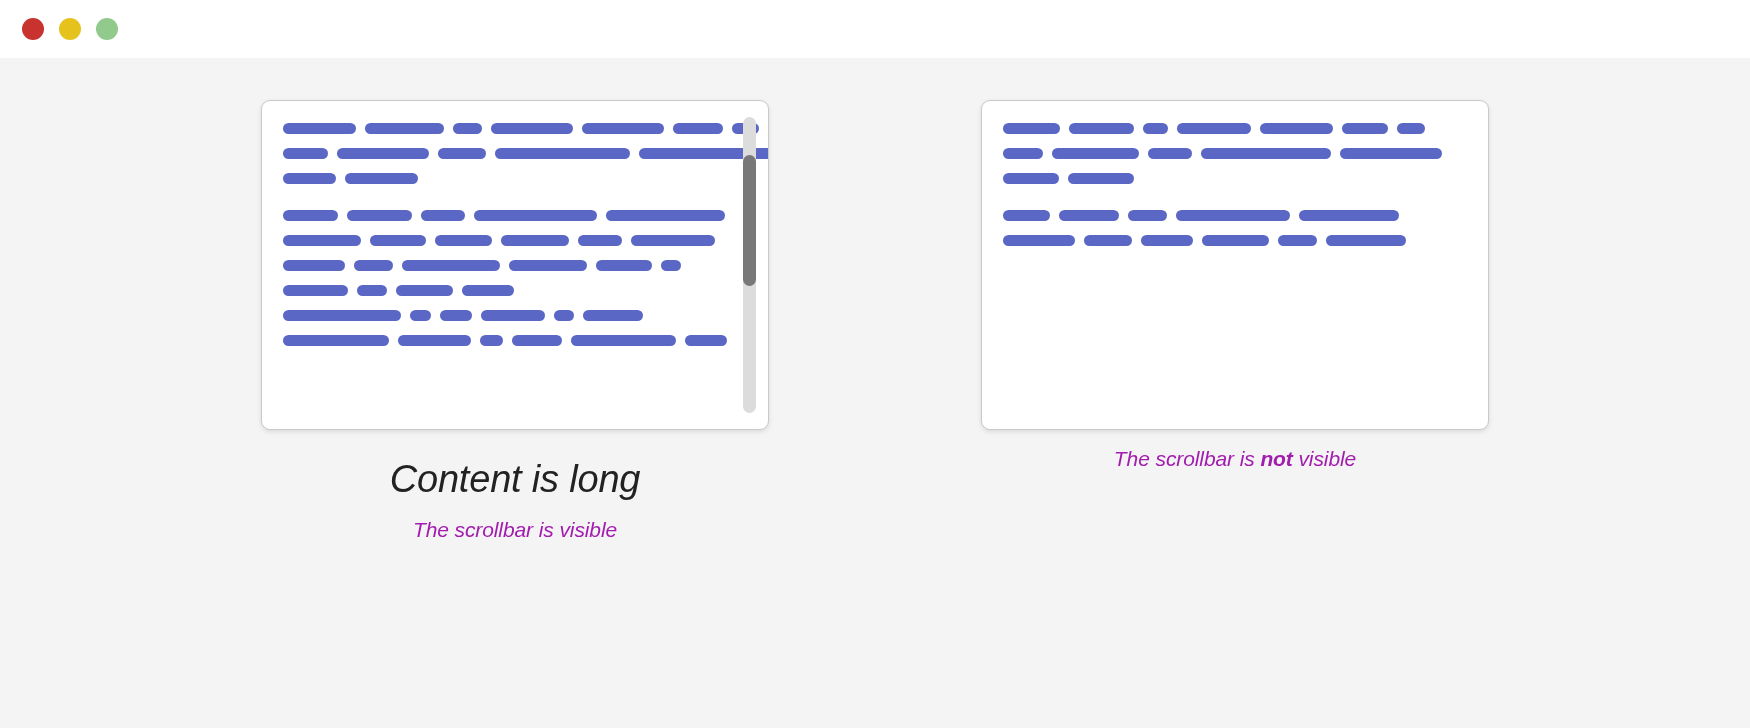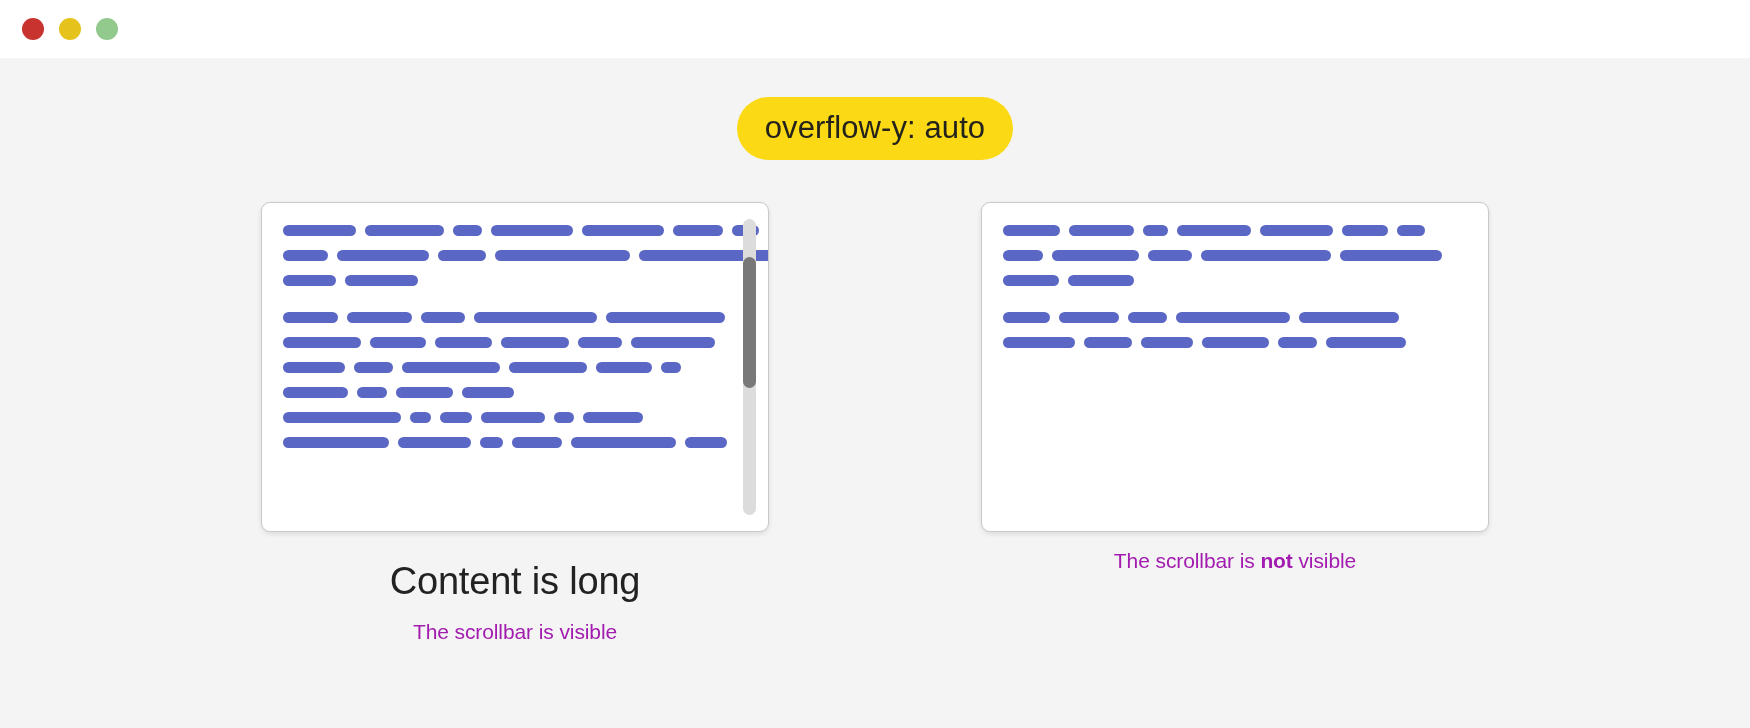--- a/index.html
+++ b/index.html
@@ -77,20 +77,21 @@
     display: flex;
     justify-content: center;
     gap: 210px;
     margin-top: 42px;
   }
   .column {
     width: 510px;
     display: flex;
     flex-direction: column;
     align-items: center;
+    font-style: italic;
   }
 
   
   .card {
     position: relative;
     width: 508px;
     height: 330px;
     background: #ffffff;
     border: 1px solid #c9c9c9;
     border-radius: 9px;
@@ -171,23 +172,20 @@
   <div class="titlebar" style="background: rgb(255, 255, 255);">
     <div class="traffic-lights">
       <span class="light red" style="background: rgb(200, 50, 47);"></span>
       <span class="light yellow" style="background: rgb(230, 195, 28);"></span>
       <span class="light green" style="background: rgb(146, 201, 140);"></span>
     </div>
   </div>
 
   <div class="content">
 
-    <div class="badge-row">
-      <div class="badge" style="background: rgb(251, 217, 20); color: rgb(36, 34, 28);">overflow-y: auto</div>
-    </div>
 
     <div class="columns">
         <div class="column">
           <div class="card">
             <div class="card-inner">
               <div class="para">
                 <div class="line">
                   <span class="word" style="width: 73px; background: rgb(91, 103, 197);"></span>
                   <span class="word" style="width: 79px; background: rgb(91, 103, 197);"></span>
                   <span class="word" style="width: 29px; background: rgb(91, 103, 197);"></span>

